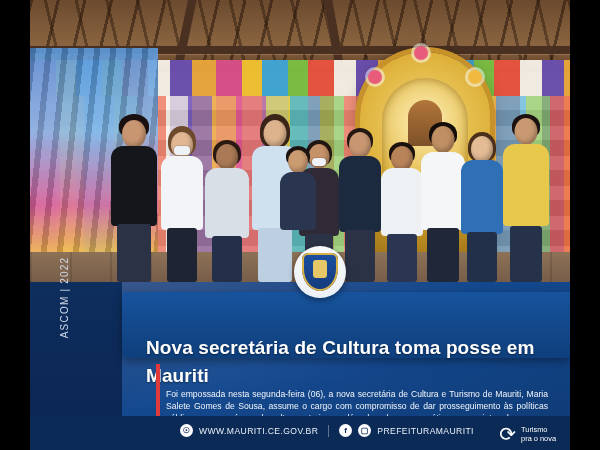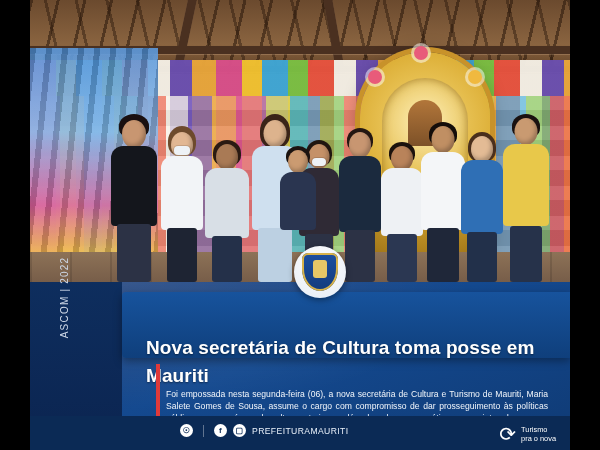--- a/index.html
+++ b/index.html
@@ -407,20 +407,21 @@
     <div class="title-text">Nova secretária de Cultura toma posse em Mauriti</div>
 
     <div class="body-bar"></div>
     <div class="body-block">
       <div class="body-text">Foi empossada nesta segunda-feira (06), a nova secretária de Cultura e Turismo de Mauriti, Maria Salete Gomes de Sousa, assume o cargo com compromisso de dar prosseguimento às políticas públicas para as áreas da cultura e turismo, além de colocar em prática aos projetos do governo nos próximos anos.</div>
     </div>
 
     <div class="footer">
       <div class="footer-pill">
         <span class="dot-ico">☉</span>
+        <span>WWW.MAURITI.CE.GOV.BR</span>
         <span class="sep"></span>
         <span class="dot-ico">f</span>
         <span class="dot-ico">▢</span>
         <span>PREFEITURAMAURITI</span>
       </div>
       <div class="arraste">
         <span class="swipe">⟳</span>
         <span>
           <span style="display:block">Turismo</span>
           <span style="display:block">pra o nova</span>

